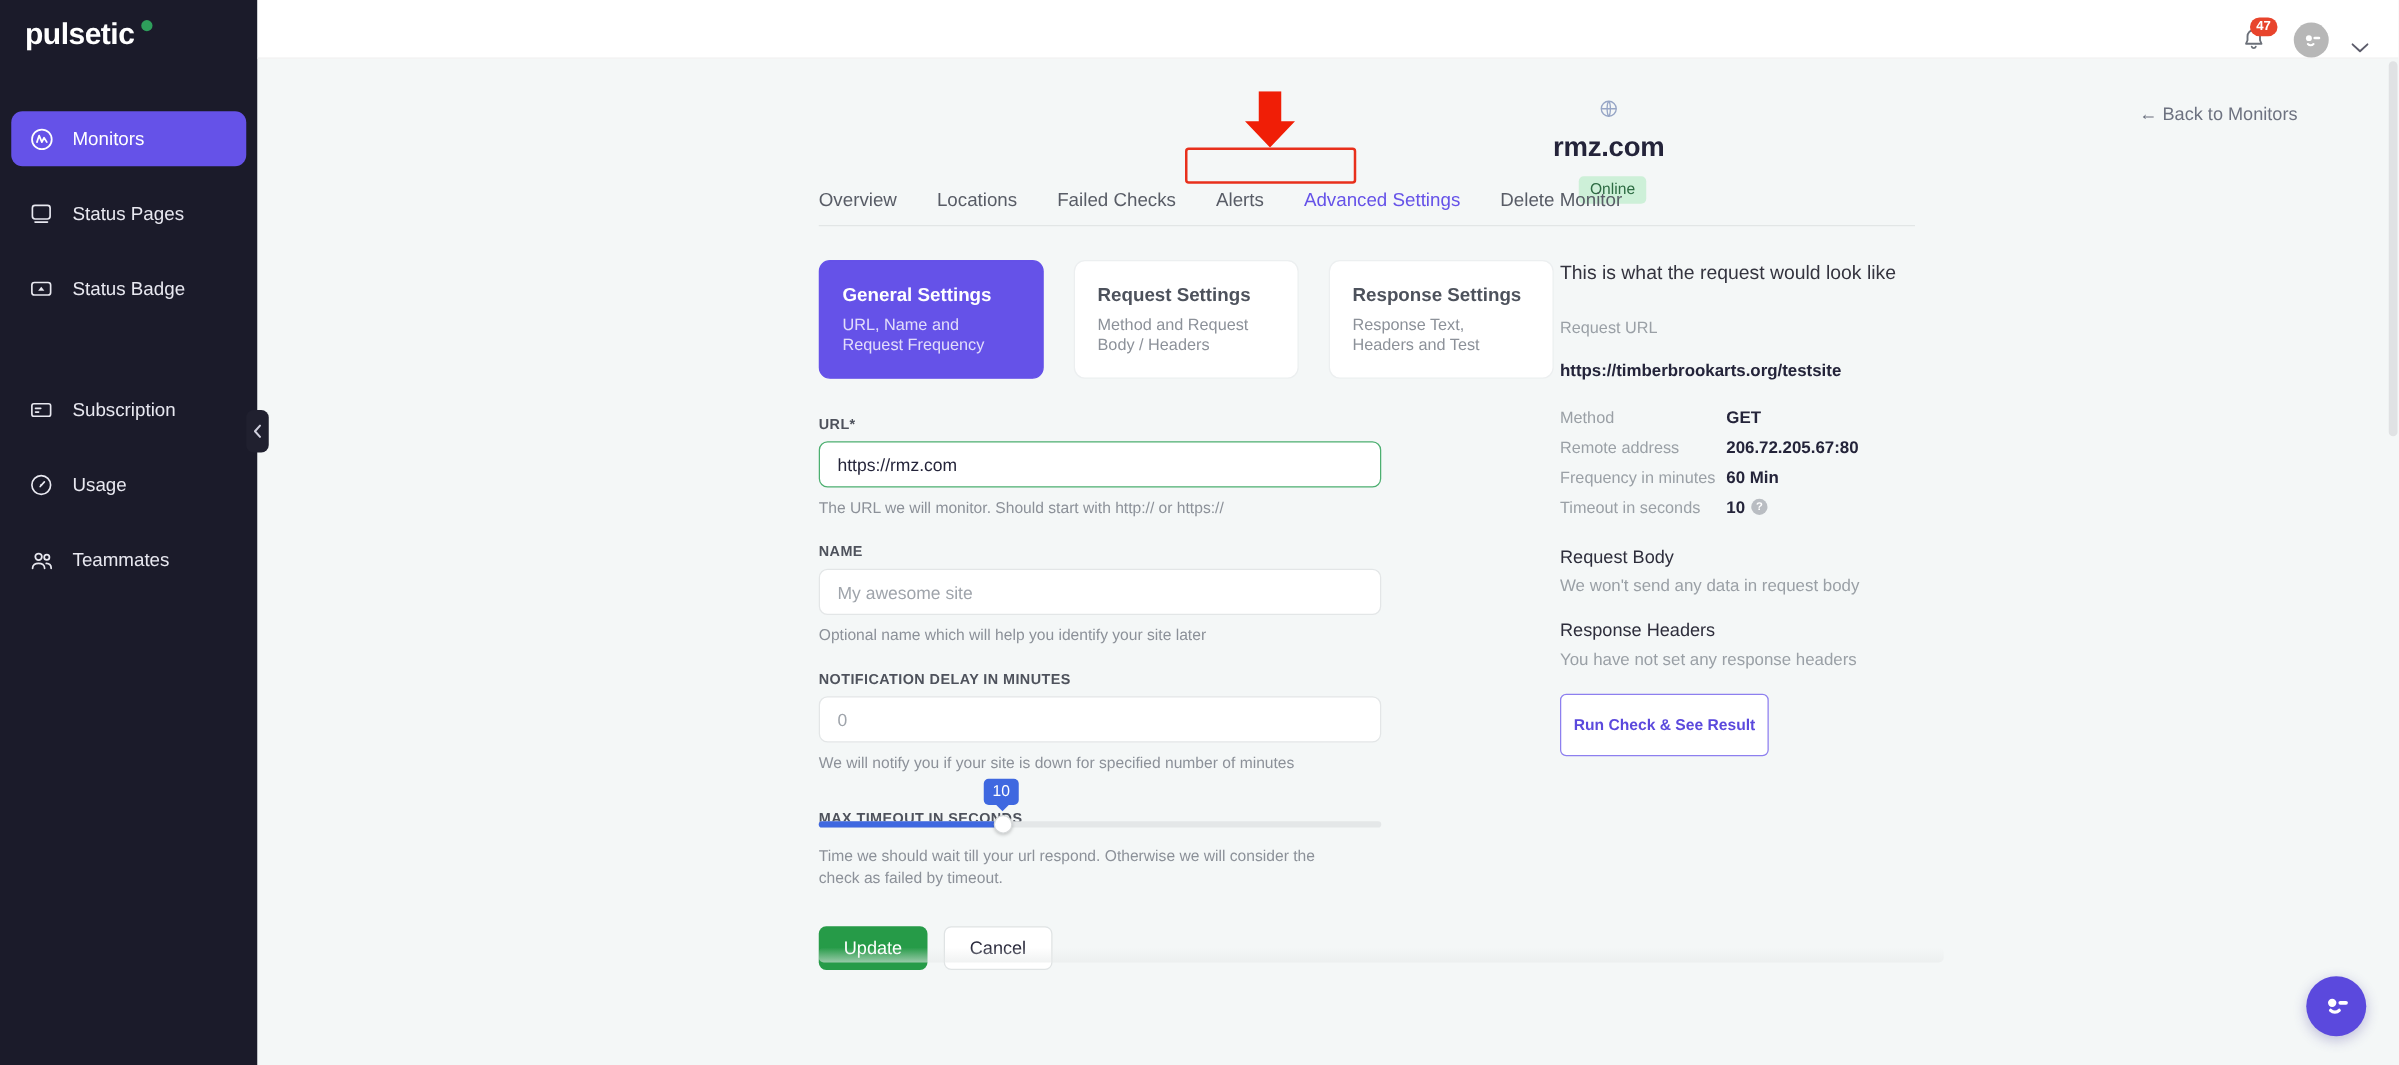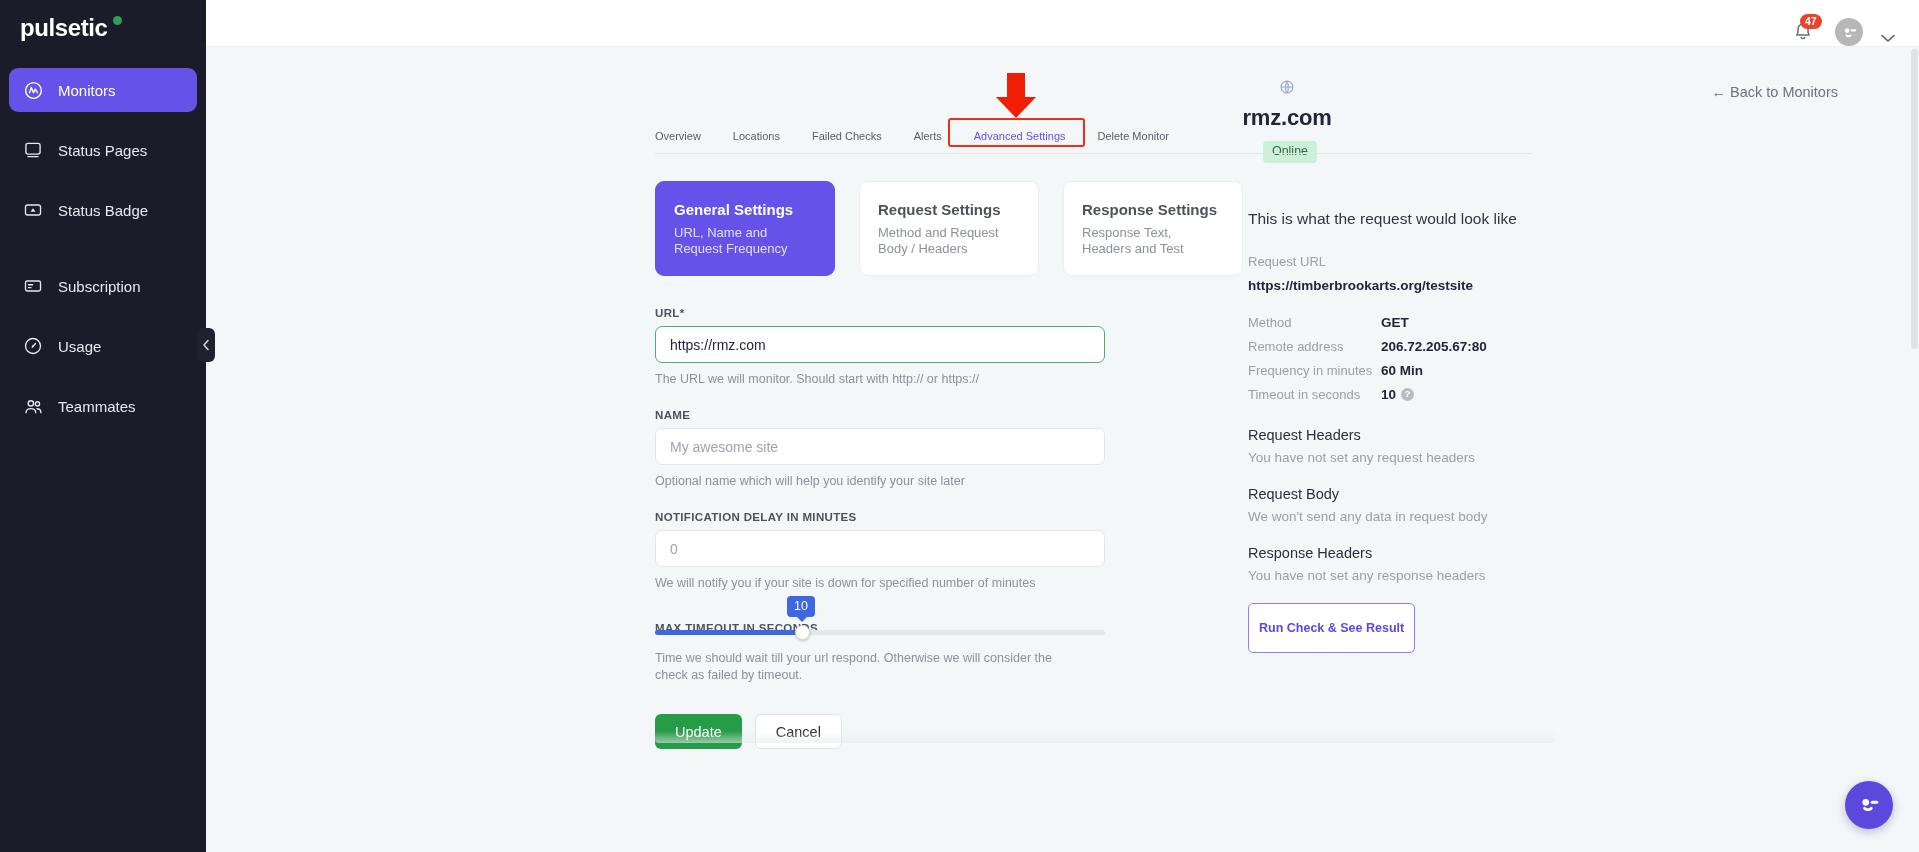--- a/index.html
+++ b/index.html
@@ -42,20 +42,21 @@
   .nav-item {
     display: flex; align-items: center;
     gap: 14px;
     height: 44px;
     padding: 0 13px;
     border-radius: 9px;
     color: #e8e8f0;
     font-size: 15px;
     cursor: pointer;
     margin-bottom: 0px;
+    margin-top: 21px;
   }
   .nav-item + .nav-item { margin-top: 16px; }
   .nav-item.active { background: #6552e8; color:#fff; font-weight:400;}
   .nav-ico { width: 22px; height: 22px; flex: 0 0 22px; display:flex; align-items:center; justify-content:center;}
   .nav-ico svg { display:block; }
   .nav-spacer { height: 32px; }
   .collapse-handle {
     position: absolute;
     right: -9px; top: 328px;
     width: 18px; height: 34px;
@@ -142,26 +143,27 @@
   
   .tabs-wrap { position: relative; margin-top: 16px; padding-left: 449px; }
   .tabs {
     display: flex;
     align-items: flex-end;
     gap: 0;
     border-bottom: 1px solid #e2e6e6;
     width: 877px;
   }
   .tab {
-    font-size: 11px;
+    font-size: 15px;
     color: #585c66;
     padding: 5px 0 11px 0;
     margin-right: 32px;
     cursor: pointer;
     white-space: nowrap;
+    margin-top: 22px;
   }
   .tab.active { color: #6552e8; }
   .tab-highlight {
     position: absolute;
     left: 742px; top: -7px;
     width: 137px; height: 29px;
     border: 2.5px solid #e8301c;
     border-radius: 3px;
     pointer-events: none;
   }
@@ -300,21 +302,21 @@
     left: 1042px; top: 163px;
     width: 440px;
   }
   .preview-title {
     font-size: 15.5px; color: #34343f; margin-bottom: 26px;
   }
   .prev-label {
     font-size: 13px; color: #9aa0a6;
   }
   .prev-url {
-    font-size: 13.5px; font-weight: 700; color: #24243a; margin-top: 9px;
+    font-size: 13.5px; font-weight: 700; color: #24243a; margin-top: 20px;
   }
   .kv-table { margin-top: 17px; }
   .kv-row { display: flex; align-items: center; height: 24px; }
   .kv-key { width: 133px; font-size: 13px; color: #9aa0a6; }
   .kv-val { font-size: 13.5px; font-weight: 700; color: #24243a; display:flex; align-items:center; gap:5px;}
   .q-ico {
     width: 13px; height: 13px; border-radius: 50%;
     background: #b9bdc2; color:#fff; font-size:9px;
     display:inline-flex; align-items:center; justify-content:center;
     font-weight:700;
@@ -580,24 +582,20 @@
           <div class="kv-row">
             <span class="kv-key">Timeout in seconds</span>
             <span class="kv-val">
               <span>10</span>
               <span class="q-ico">?</span>
             </span>
           </div>
         </div>
 
         <div class="prev-block">
-          <div class="prev-h">Request Headers</div>
-          <div class="prev-p">You have not set any request headers</div>
-        </div>
-        <div class="prev-block">
           <div class="prev-h">Request Body</div>
           <div class="prev-p">We won't send any data in request body</div>
         </div>
         <div class="prev-block">
           <div class="prev-h">Response Headers</div>
           <div class="prev-p">You have not set any response headers</div>
         </div>
 
         <button class="btn-run">Run Check &amp; See Result</button>
       </div>

